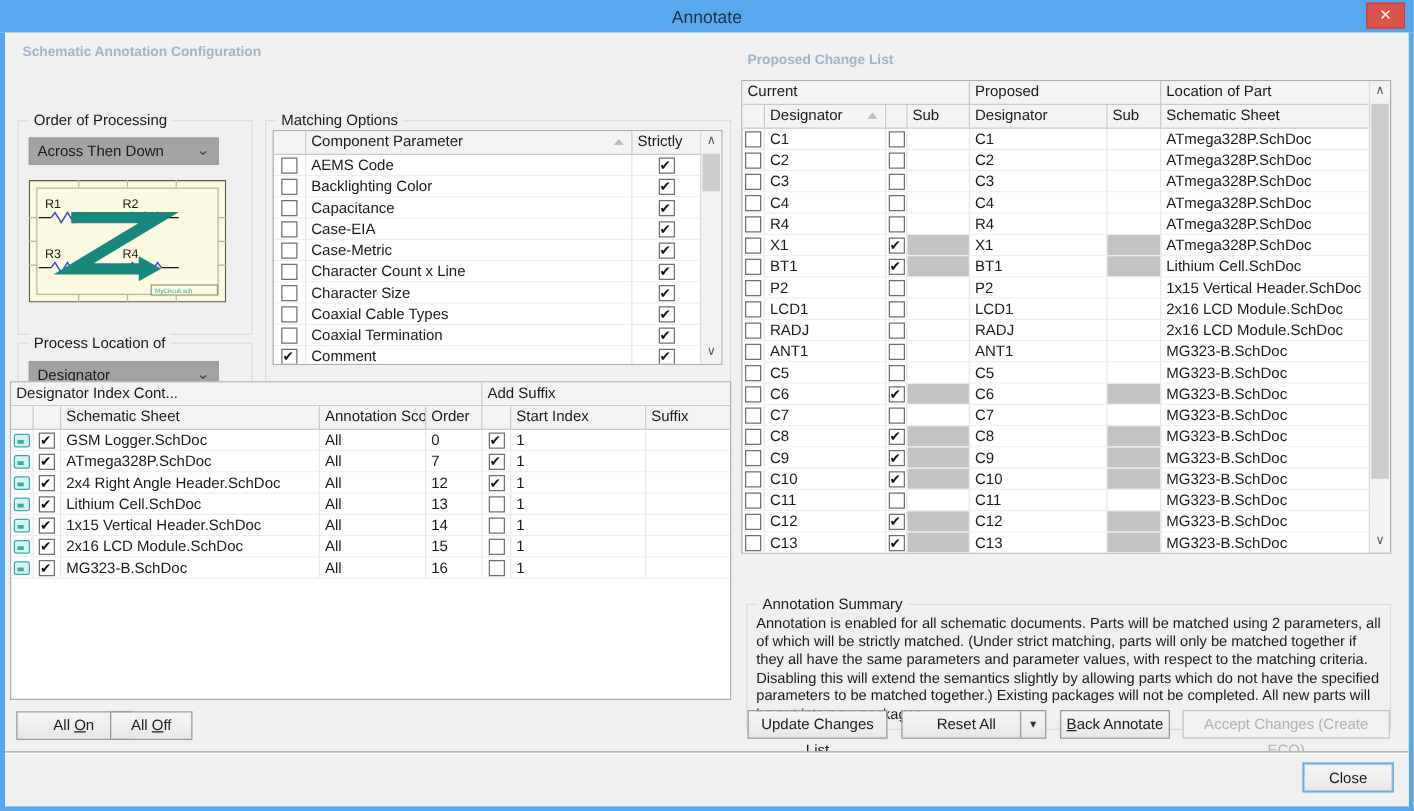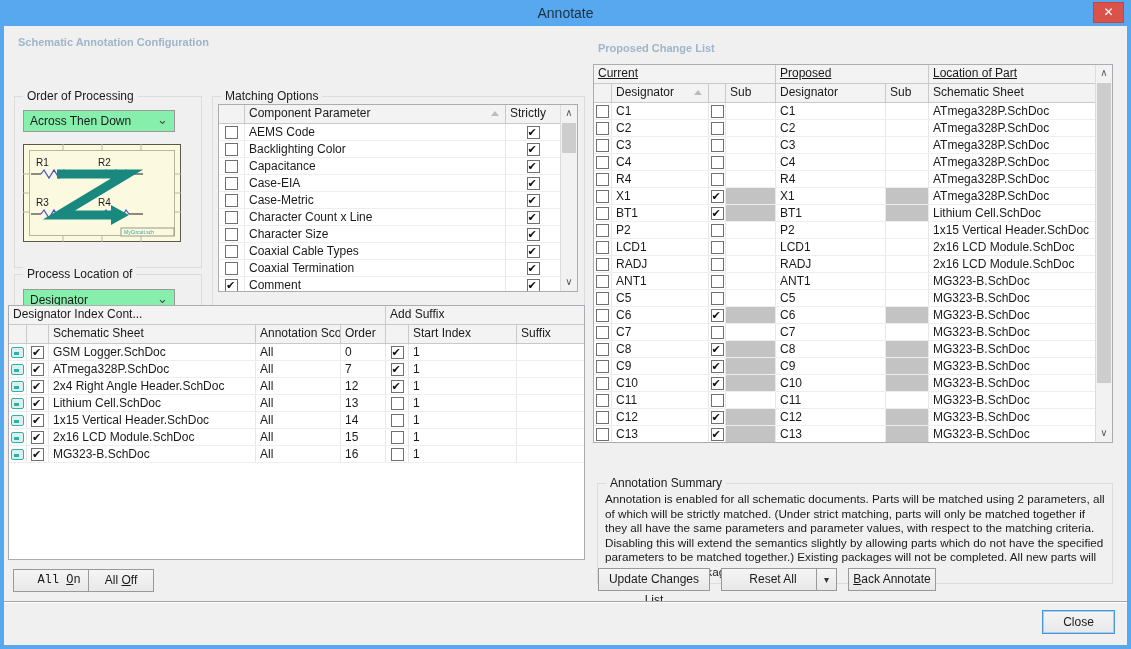--- a/index.html
+++ b/index.html
@@ -20,21 +20,21 @@
                text-align:center; line-height:19px; cursor:pointer; }
 
   
   .section-heading { position:absolute; font-size:11px; font-weight:bold; color:#a0b5c9; }
 
   
   .groupbox { position:absolute; border:1px solid #dcdcdc;margin-top:28px; }
   .groupbox > .gb-label { position:absolute; top:-8px; left:8px; background:#f0f0f0; padding:0 4px; color:#1a1a1a; }
 
   
-  .combo { position:absolute; height:22px; background:#86efac; border:1px solid #9a9a9a; cursor:pointer; }
+  .combo { position:absolute; height:22px; background:#a3a3a3; border:1px solid #9a9a9a; cursor:pointer; }
   .combo .combo-text { position:absolute; left:6px; top:3px; }
   .combo .combo-arrow { position:absolute; right:6px; top:1px; color:#4a4a4a; font-size:13px; }
 
   
   .tbl { position:absolute; background:#fff; border:1px solid #abadb3; overflow:hidden; }
   .hdr-row { display:grid; background:#f3f3f3; border-bottom:1px solid #c9c9c9; }
   .hdr-cell { padding:0 4px; line-height:17px; height:18px; border-right:1px solid #c9c9c9; overflow:hidden;
               white-space:nowrap; position:relative; }
   .hdr-cell:last-child { border-right:none; }
   .grid-row { display:grid; height:17px; border-bottom:1px solid #eeeeee; background:#fff; }
@@ -91,28 +91,28 @@
 
   #param-tbl { left:218px; top:104px; width:360px; height:188px; }
   .param-cols { grid-template-columns:26px 1fr 54px; }
   #param-tbl .tbl-inner { position:absolute; left:0; top:0; right:17px; bottom:0; }
 
   #sheets-tbl { left:8px; top:305px; width:577px; height:255px; }
   .sheets-group { grid-template-columns:377px 131px 1fr; }
   .sheets-cols  { grid-template-columns:18px 22px 207px 85px 45px 23px 108px 1fr; }
 
   #pcl-tbl { left:593px; top:64px; width:520px; height:379px; }
-  .pcl-group { grid-template-columns:182px 153px 1fr;text-decoration:underline; }
+  .pcl-group { grid-template-columns:182px 153px 1fr; }
   .pcl-cols  { grid-template-columns:18px 97px 17px 50px 110px 43px 1fr; }
   #pcl-tbl .tbl-inner { position:absolute; left:0; top:0; right:17px; bottom:0; }
 
   #summary-box { left:597px; top:455px; width:516px; height:101px; }
   #summary-text { position:absolute; left:7px; top:8px; right:6px; font-size:11.7px; line-height:14.5px; color:#1a1a1a; }
 
-  #btn-allon  { left:13px;  top:569px; width:92px;font-family:Liberation Mono, monospace; }
+  #btn-allon  { left:13px;  top:569px; width:92px; }
   #btn-alloff { left:88px;  top:569px; width:66px; }
   #btn-update { left:598px; top:568px; width:112px; }
   #btn-reset  { left:721px; top:568px; width:116px; padding-right:12px; }
   #btn-back   { left:848px; top:568px; width:88px; }
   #btn-accept { left:946px; top:568px; width:166px; }
   #btn-close  { left:1042px; top:610px; width:73px; height:24px; }
 </style>
 </head>
 <body>
 
@@ -776,17 +776,18 @@
     <span class="gb-label">Annotation Summary</span>
     <div id="summary-text" style="white-space:normal;">Annotation is enabled for all schematic documents. Parts will be matched using 2 parameters, all of which will be strictly matched. (Under strict matching, parts will only be matched together if they all have the same parameters and parameter values, with respect to the matching criteria. Disabling this will extend the semantics slightly by allowing parts which do not have the specified parameters to be matched together.) Existing packages will not be completed. All new parts will be put into new packages.</div>
   </div>
 
   <button class="btn" id="btn-update">Update Changes List</button>
   <button class="btn" id="btn-reset">
     <span>Reset All</span>
     <span class="split-arrow">▾</span>
   </button>
   <button class="btn" id="btn-back"><span></span><span class="mn">B</span><span>ack Annotate</span></button>
+  <button class="btn disabled" id="btn-accept">Accept Changes (Create ECO)</button>
 
   <div class="footer"></div>
   <button class="btn default" id="btn-close">Close</button>
 
 </div>
 
 </body></html>

